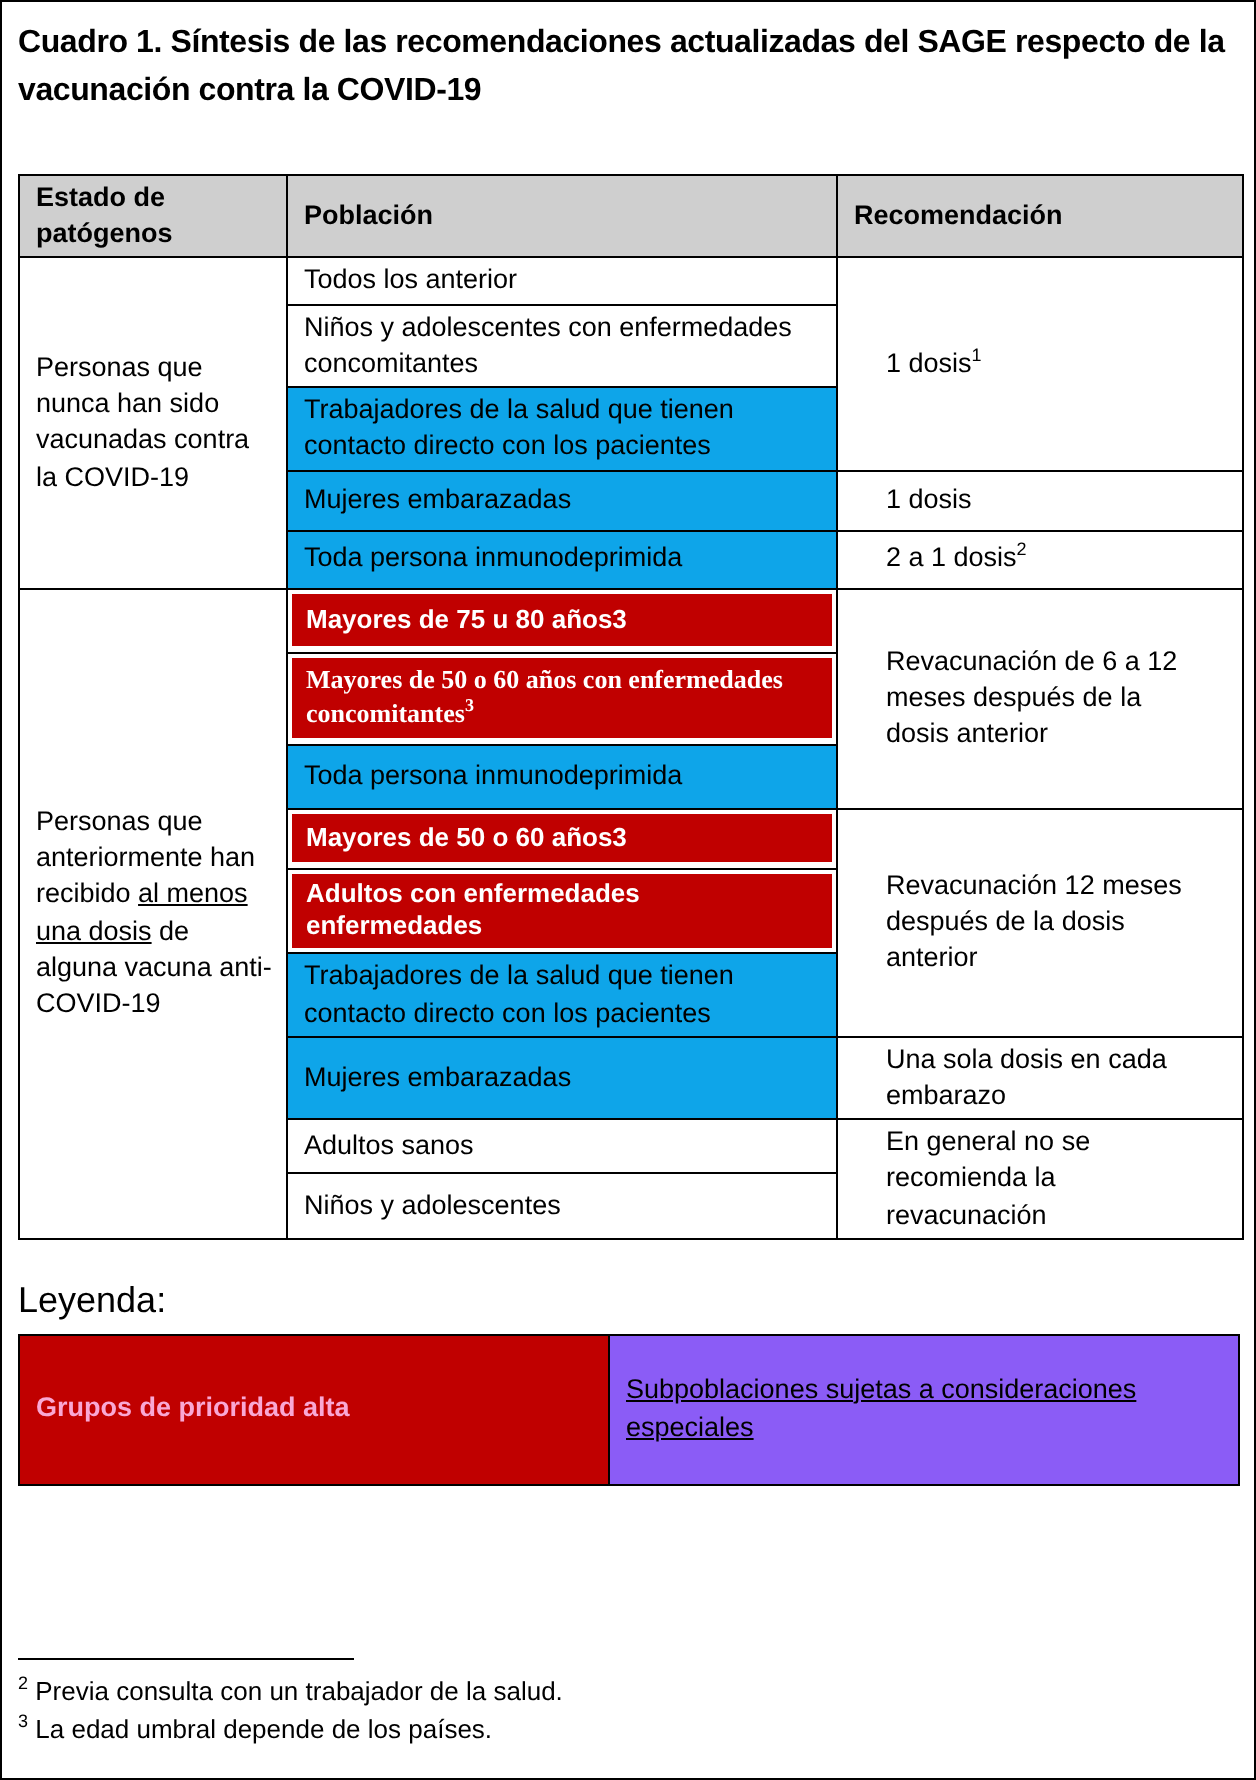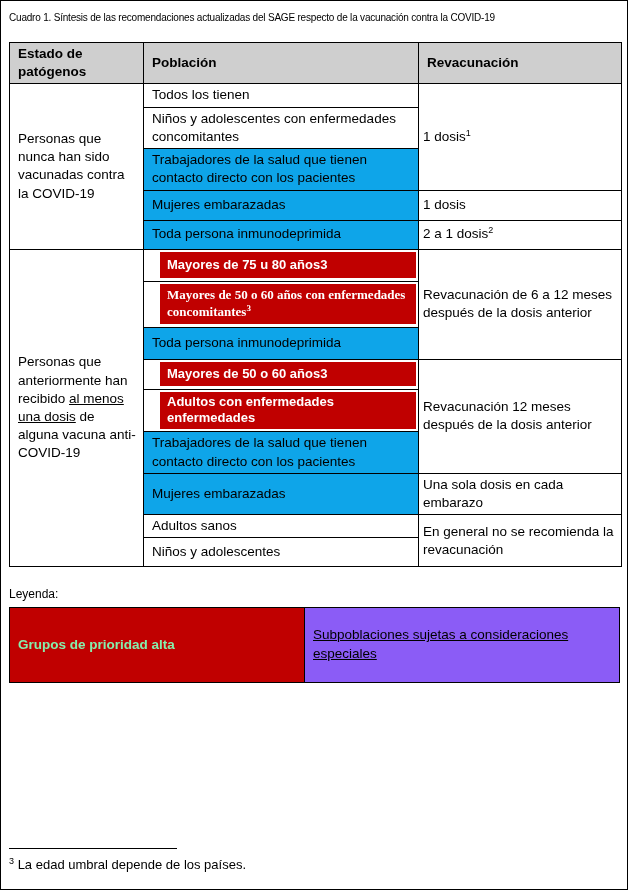--- a/index.html
+++ b/index.html
@@ -10,67 +10,67 @@
     color:#000;
   }
   .page {
     width:628px; height:890px;
     border:1px solid #000;
     background:#fff;
     padding:9px 8px 8px 8px;
     display:flex; flex-direction:column;
   }
   .doc-title {
-    font-size:10px; font-weight:normal;
+    font-size:16px; font-weight:bold;
     line-height:1.5; letter-spacing:-0.2px;
-    margin-bottom:17px;
+    margin-bottom:29px;
   }
   table.main {
     border-collapse:collapse;
     width:612px; table-layout:fixed;
     font-size:13.5px; line-height:1.35;
   }
   table.main th, table.main td {
     border:1px solid #000;
     vertical-align:middle;
     text-align:left;
     overflow:hidden;
   }
   table.main th {
     background:#CFCFCF;
     font-weight:bold;
     padding:2px 8px;
     font-size:13.5px;
   }
   td.estado { padding:2px 6px 2px 8px; vertical-align:middle; }
   td.pop    { padding:2px 8px; }
-  td.rec    { padding:2px 4px; }
+  td.rec    { padding:2px 24px; }
   td.cream  { background:#0ea5e9; }
   td.red-cell { padding:2px; background:#fff; }
   .red-fill {
     background:#C00000; color:#fff; font-weight:bold;
     font-size:13px; line-height:1.3;
     padding:2px 7px;
-    display:flex; align-items:center;margin-left:14px;
+    display:flex; align-items:center;
   }
   .rf-a { min-height:26px; }
   .rf-b { min-height:40px;font-family:Liberation Serif, serif; }
   .rf-c { min-height:24px; }
   .u { text-decoration:underline; }
   sup { font-size:9px; vertical-align:super; line-height:0; }
-  .legend-label { font-size:12px; margin-top:20px; }
+  .legend-label { font-size:18px; margin-top:20px; }
   table.legend {
     border-collapse:collapse;
     width:610px; table-layout:fixed;
     font-size:13.5px; line-height:1.4;
     margin-top:6px;
   }
   table.legend td { border:1px solid #000; vertical-align:middle; }
   td.legend-red {
-    background:#C00000; color:#86efac; font-weight:bold;
+    background:#C00000; color:#f9a8d4; font-weight:bold;
     padding:2px 8px;
   }
   td.legend-cream {
     background:#8b5cf6;
     padding:18px 8px;
     text-decoration:underline;
   }
   .footnotes { margin-top:auto; padding-bottom:6px; font-size:13px; line-height:1.45; }
   .fn-sep {
     width:168px; border-top:1px solid #000;
@@ -88,26 +88,26 @@
   <table class="main">
     <colgroup>
       <col style="width:134px">
         <col style="width:275px">
         <col style="width:203px">
     </colgroup>
     <tbody>
         <tr style="height:38px">
       <th>Estado de patógenos</th>
       <th>Población</th>
-      <th>Revacunación</th>
+      <th>Recomendación</th>
     </tr>
 
     <tr style="height:20px">
       <td class="estado" rowspan="5">Personas que nunca han sido vacunadas contra la COVID-19</td>
-      <td class="pop">Todos los tienen</td>
+      <td class="pop">Todos los anterior</td>
       <td class="rec" rowspan="3"><span>1 dosis</span><sup>1</sup></td>
     </tr>
     <tr style="height:41px">
       <td class="pop">Niños y adolescentes con enfermedades concomitantes</td>
     </tr>
     <tr style="height:38px">
       <td class="pop cream">Trabajadores de la salud que tienen contacto directo con los pacientes</td>
     </tr>
     <tr style="height:30px">
       <td class="pop cream">Mujeres embarazadas</td>
@@ -173,16 +173,17 @@
     <tbody>
         <tr style="height:40px">
       <td class="legend-red">Grupos de prioridad alta</td>
       <td class="legend-cream">Subpoblaciones sujetas a consideraciones especiales</td>
     </tr>
   </tbody>
     </table>
 
   <div class="footnotes">
     <div class="fn-sep"></div>
+    <div class="fn-line"><sup>2</sup> <span>Previa consulta con un trabajador de la salud.</span></div>
     <div class="fn-line"><sup>3</sup> <span>La edad umbral depende de los países.</span></div>
   </div>
 
 </div>
 
 </body></html>

